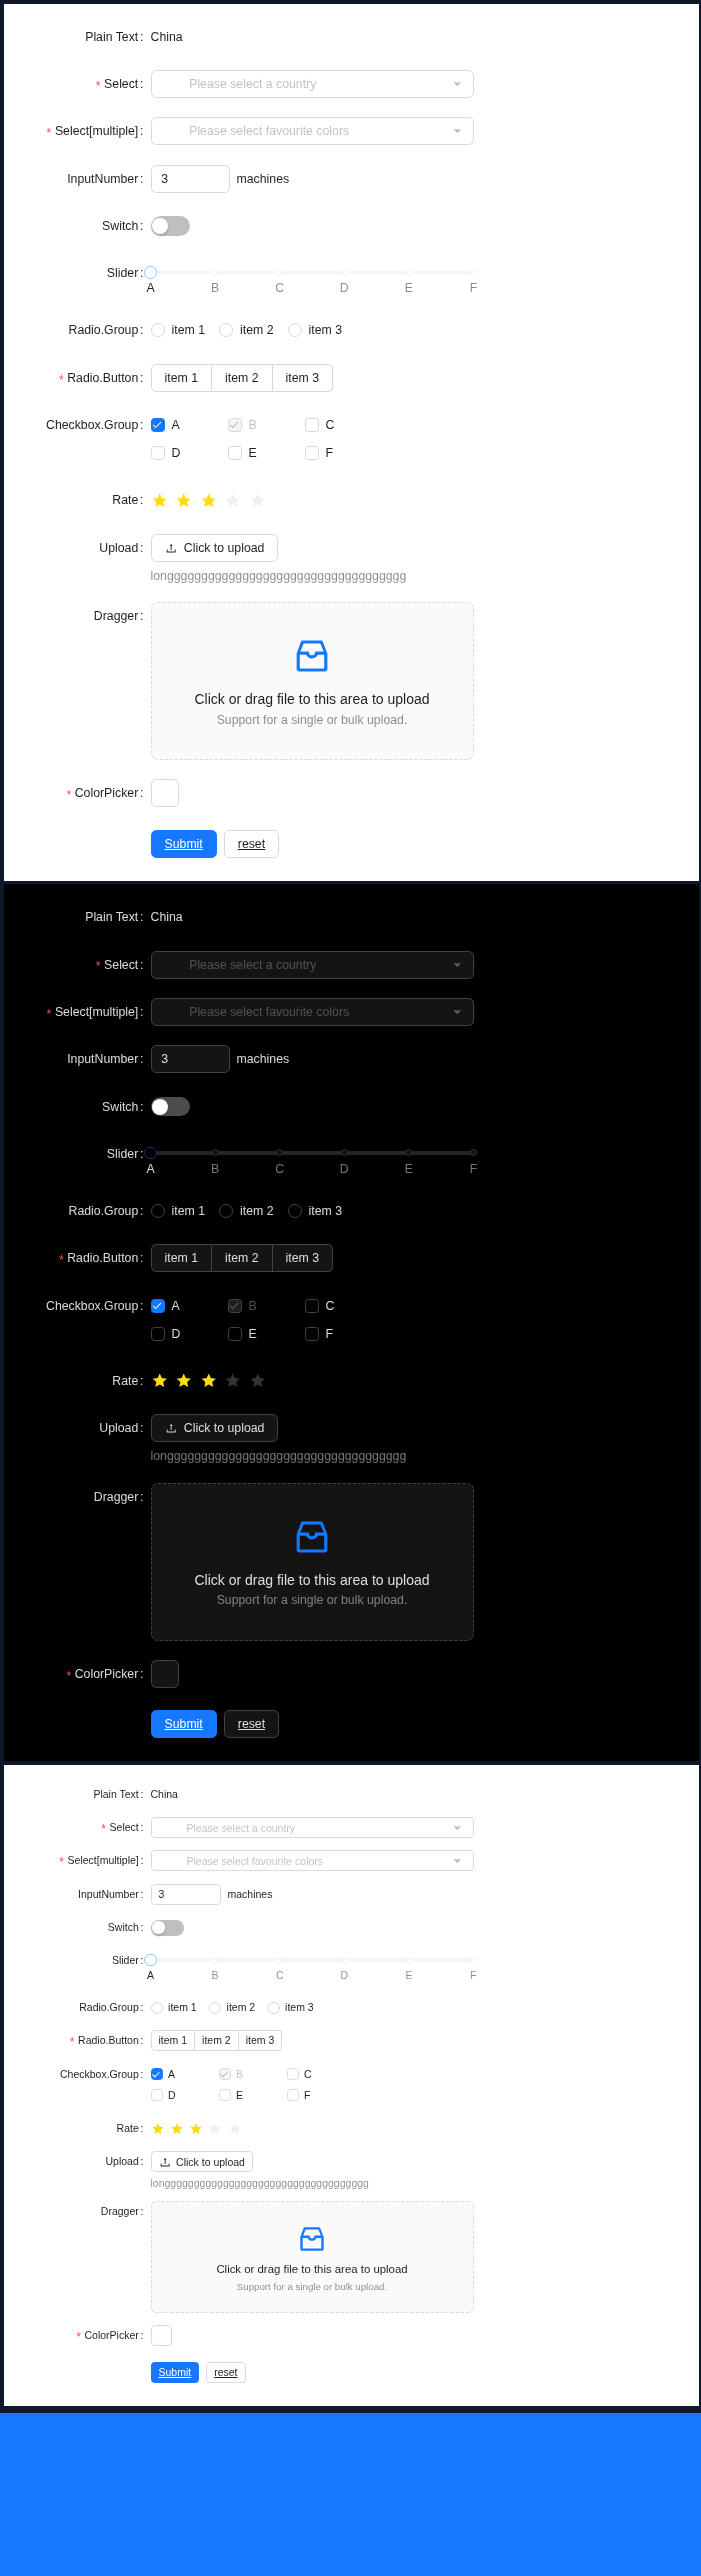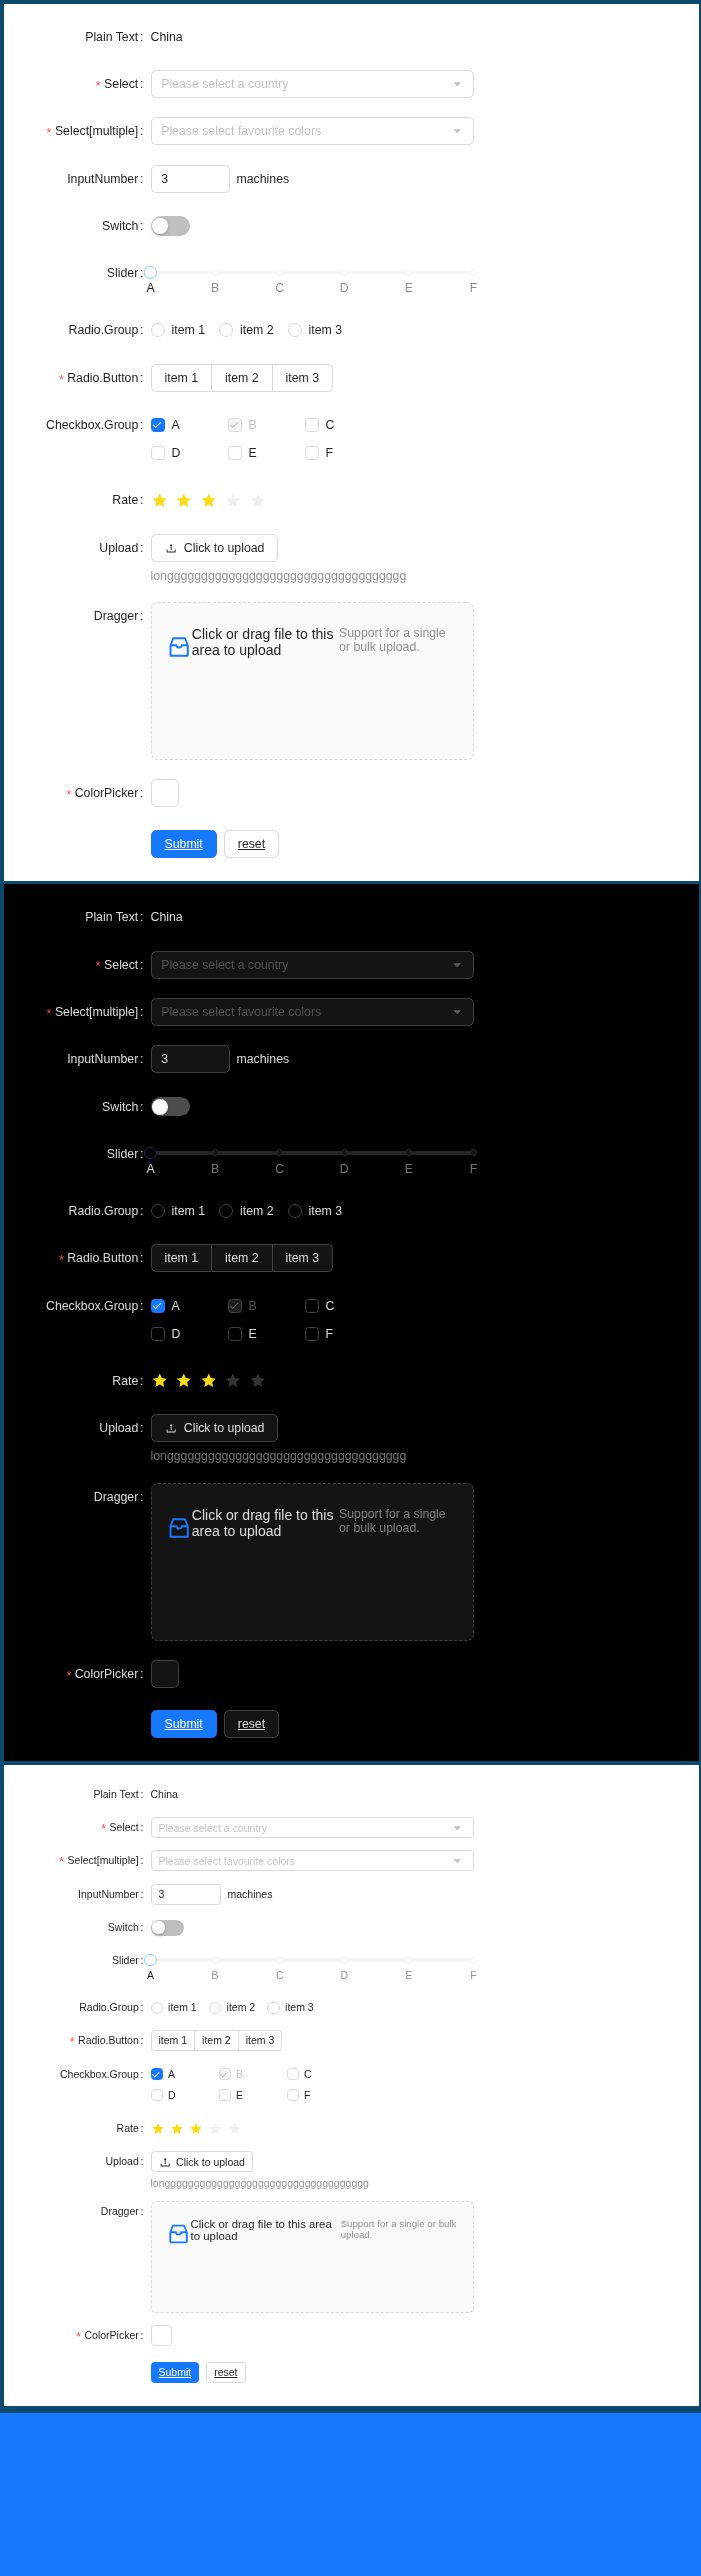--- a/index.html
+++ b/index.html
@@ -3,21 +3,21 @@
 <meta charset="utf-8">
 <style>
   * { box-sizing: border-box; }
   html, body { margin:0; padding:0; }
   body {
     width: 702px;
     background: #1677ff;
     font-family: "Liberation Sans", sans-serif;
     -webkit-font-smoothing: antialiased;
   }
-  .page { width:702px; padding:3.5px 0 3.5px 0; background:#0c4a6e; }
+  .page { width:702px; padding:3.5px 0 3.5px 0; background:#0f172a; }
 
   
   .panel { width: 695px; margin: 0 auto 3.5px auto; }
   .panel.light  { background:#ffffff; color:rgba(0,0,0,0.88); }
   .panel.dark   { background:#000000; color:rgba(255,255,255,0.85); }
   .panel.compact{ background:#ffffff; color:rgba(0,0,0,0.88); }
 
   
   .form { padding: 19.3px 0 23px 0; }
   .row { display:flex; align-items:flex-start; margin-bottom:19.3px; }
@@ -55,21 +55,21 @@
     height: 28px;
     border:0.9px solid #d9d9d9;
     border-radius:5.3px;
     background:#fff;
     display:flex; align-items:center;
     padding: 0 24.6px 0 9.7px;
     font-size:12.3px;
   }
   .compact .select { height:21px; width:323px; font-size:10.5px; padding:0 21px 0 7px; border-radius:3.5px; }
   .dark .select { background:#141414; border-color:#424242; }
-  .select .ph { color:rgba(0,0,0,0.25); white-space:nowrap; overflow:hidden; text-overflow:ellipsis; }
+  .select .ph { color:rgba(0,0,0,0.25); white-space:nowrap; overflow:hidden; text-overflow:ellipsis;margin-left:28px; }
   .dark .select .ph { color:rgba(255,255,255,0.25); }
   .caret {
     position:absolute; right:9.7px; top:50%; transform:translateY(-50%);
     width:10.5px; height:10.5px; display:flex; align-items:center; justify-content:center;
   }
   .caret svg { width:10.5px; height:10.5px; fill: rgba(0,0,0,0.25); }
   .dark .caret svg { fill: rgba(255,255,255,0.3); }
 
   
   .inline { display:flex; align-items:center; gap:7px; }
@@ -205,22 +205,22 @@
     width:298px; overflow:hidden; white-space:nowrap; text-overflow:clip;
   }
   .compact .filename { font-size:10.5px; width:263px; margin-top:4.4px; }
   .dark .filename { color:rgba(255,255,255,0.45); }
 
   
   .dragger {
     width:323px; min-height:158px;
     border:0.9px dashed #d9d9d9; border-radius:7px;
     background:#fafafa;
-    display:flex; flex-direction:row;
-    align-items:flex-start; justify-content:center;
+    display:flex; flex-direction:column;
+    align-items:center; justify-content:center;
     padding:23px 14px;
   }
   .compact .dragger { min-height:112px; padding:16px 14px; border-radius:5.3px; }
   .dark .dragger { background:#141414; border-color:#424242; }
   .inbox { width:42px; height:42px; margin-bottom:14px; }
   .compact .inbox { width:32px; height:32px; margin-bottom:8.8px; }
   .inbox svg { width:100%; height:100%; }
   .drag-title { font-size:14px; margin-bottom:5.3px; color:rgba(0,0,0,0.88); }
   .compact .drag-title { font-size:11.4px; }
   .dark .drag-title { color:rgba(255,255,255,0.85); }

